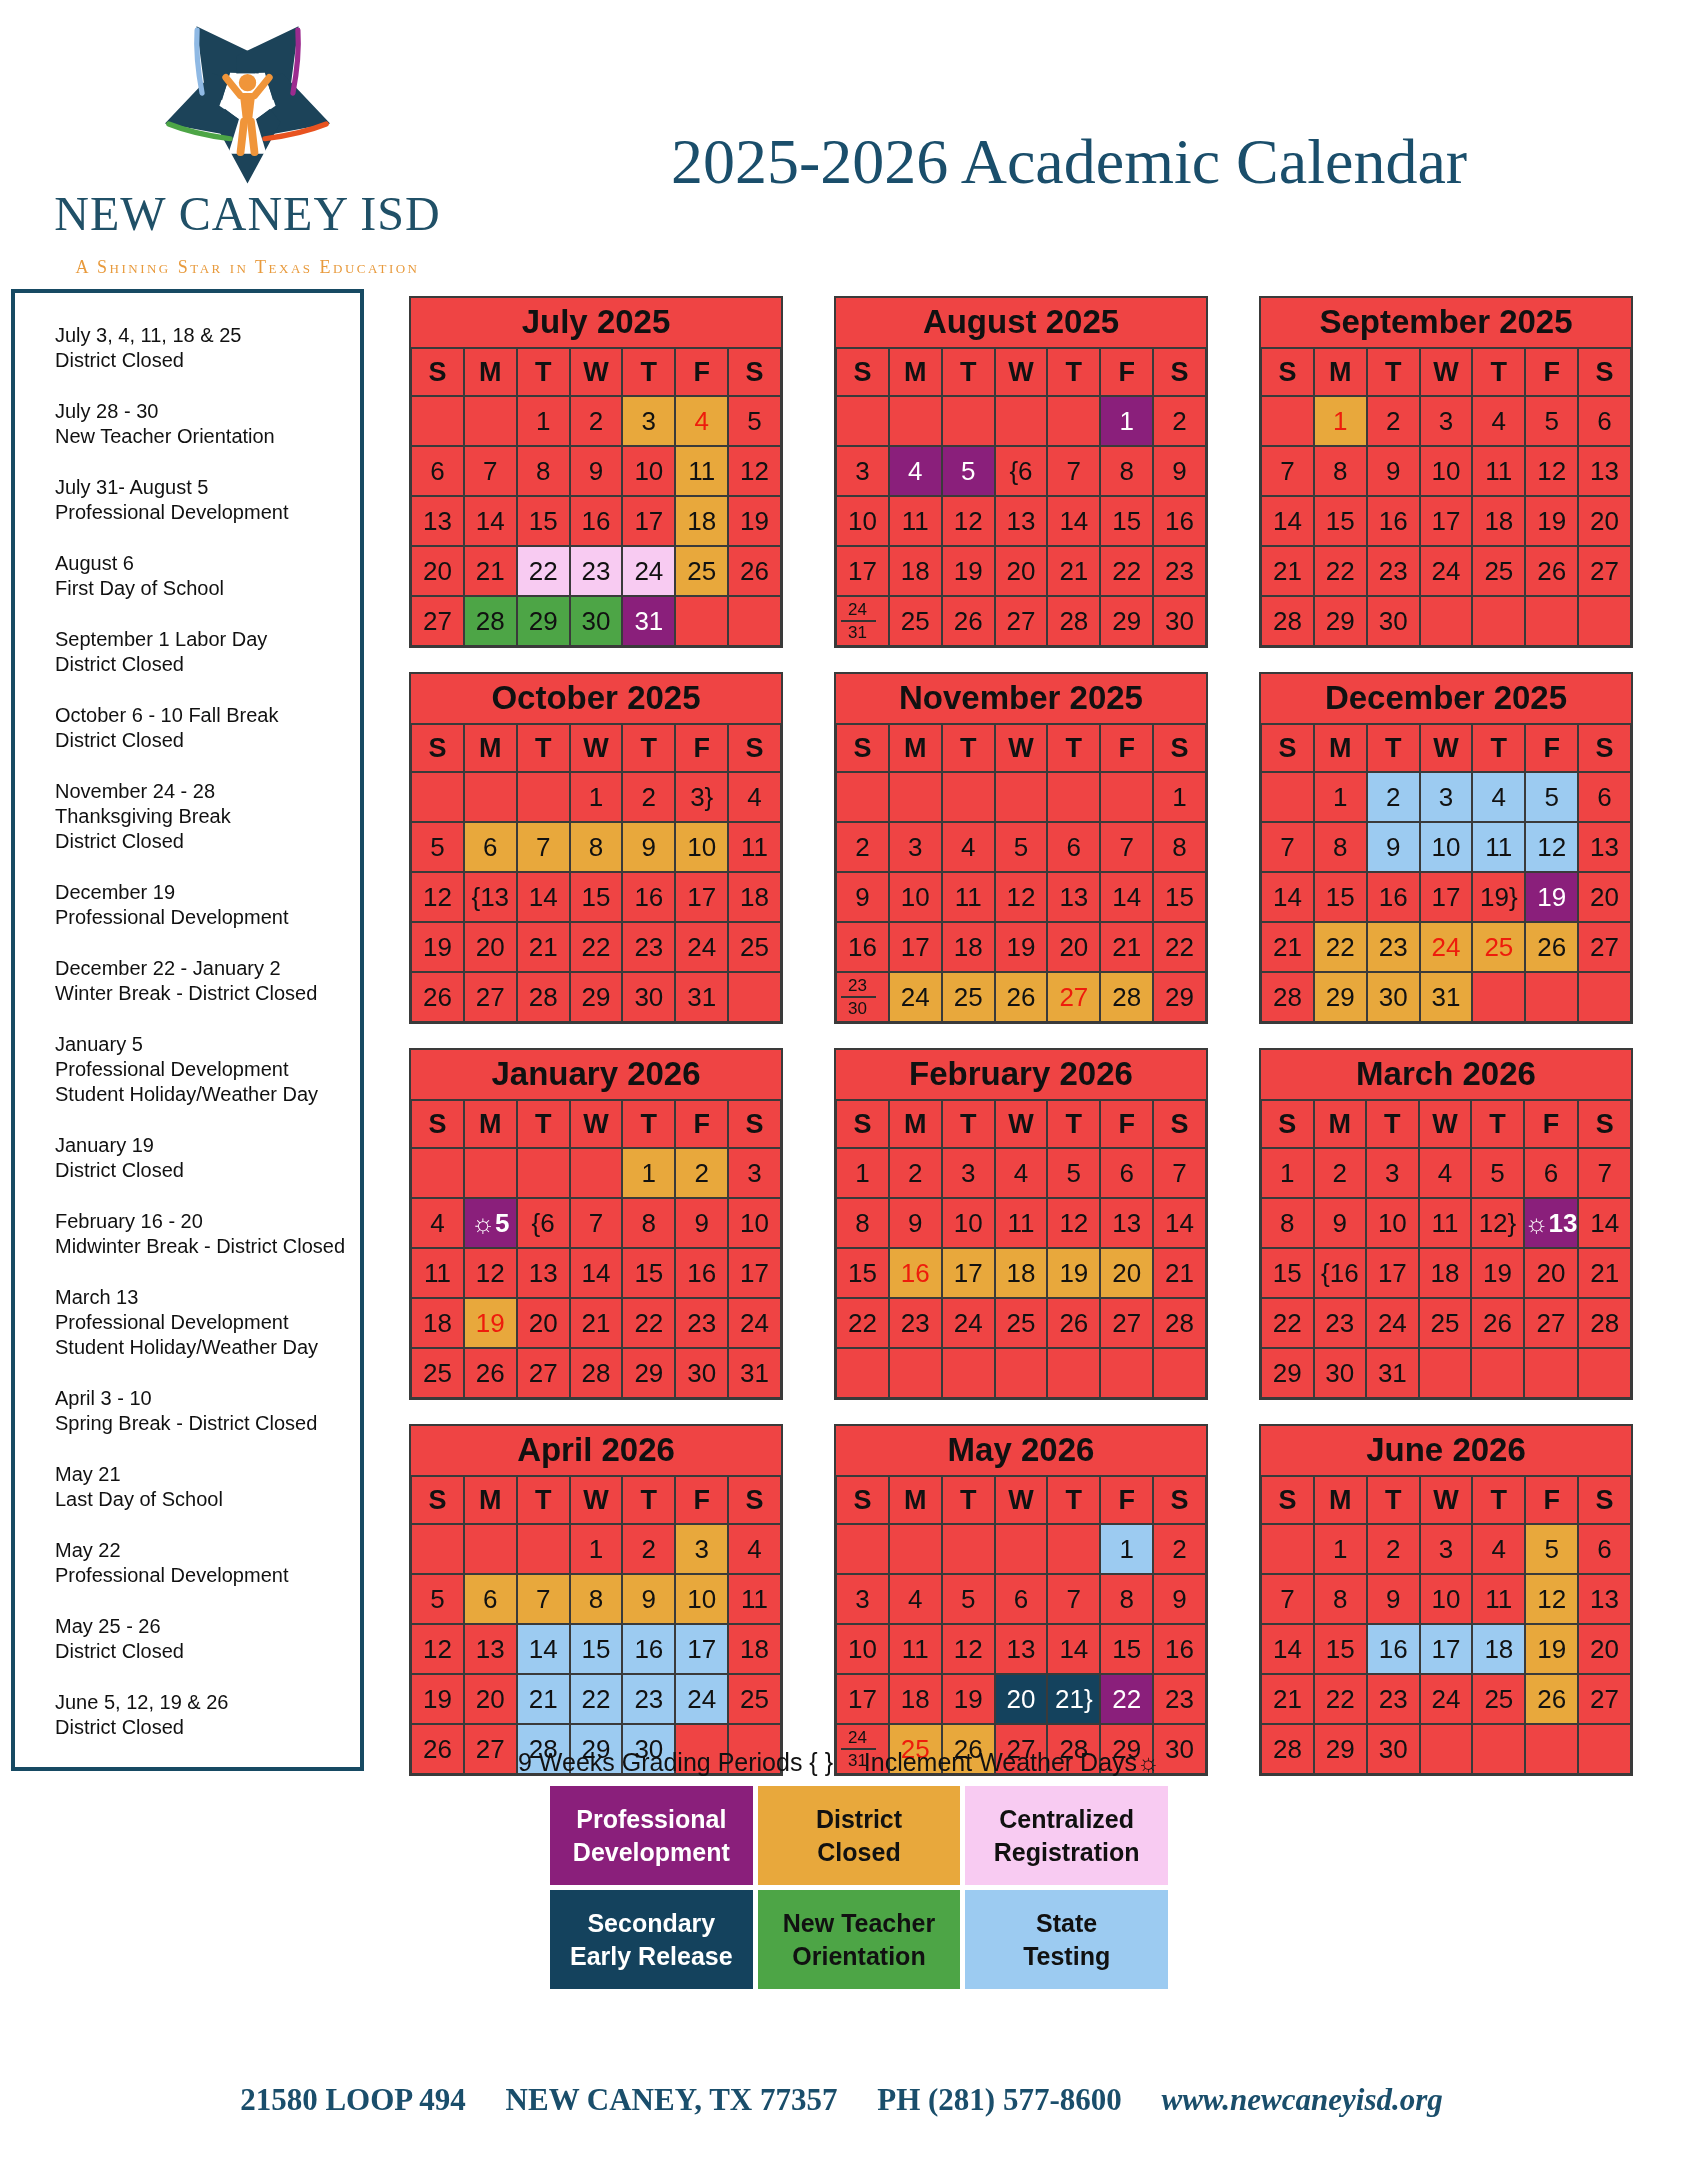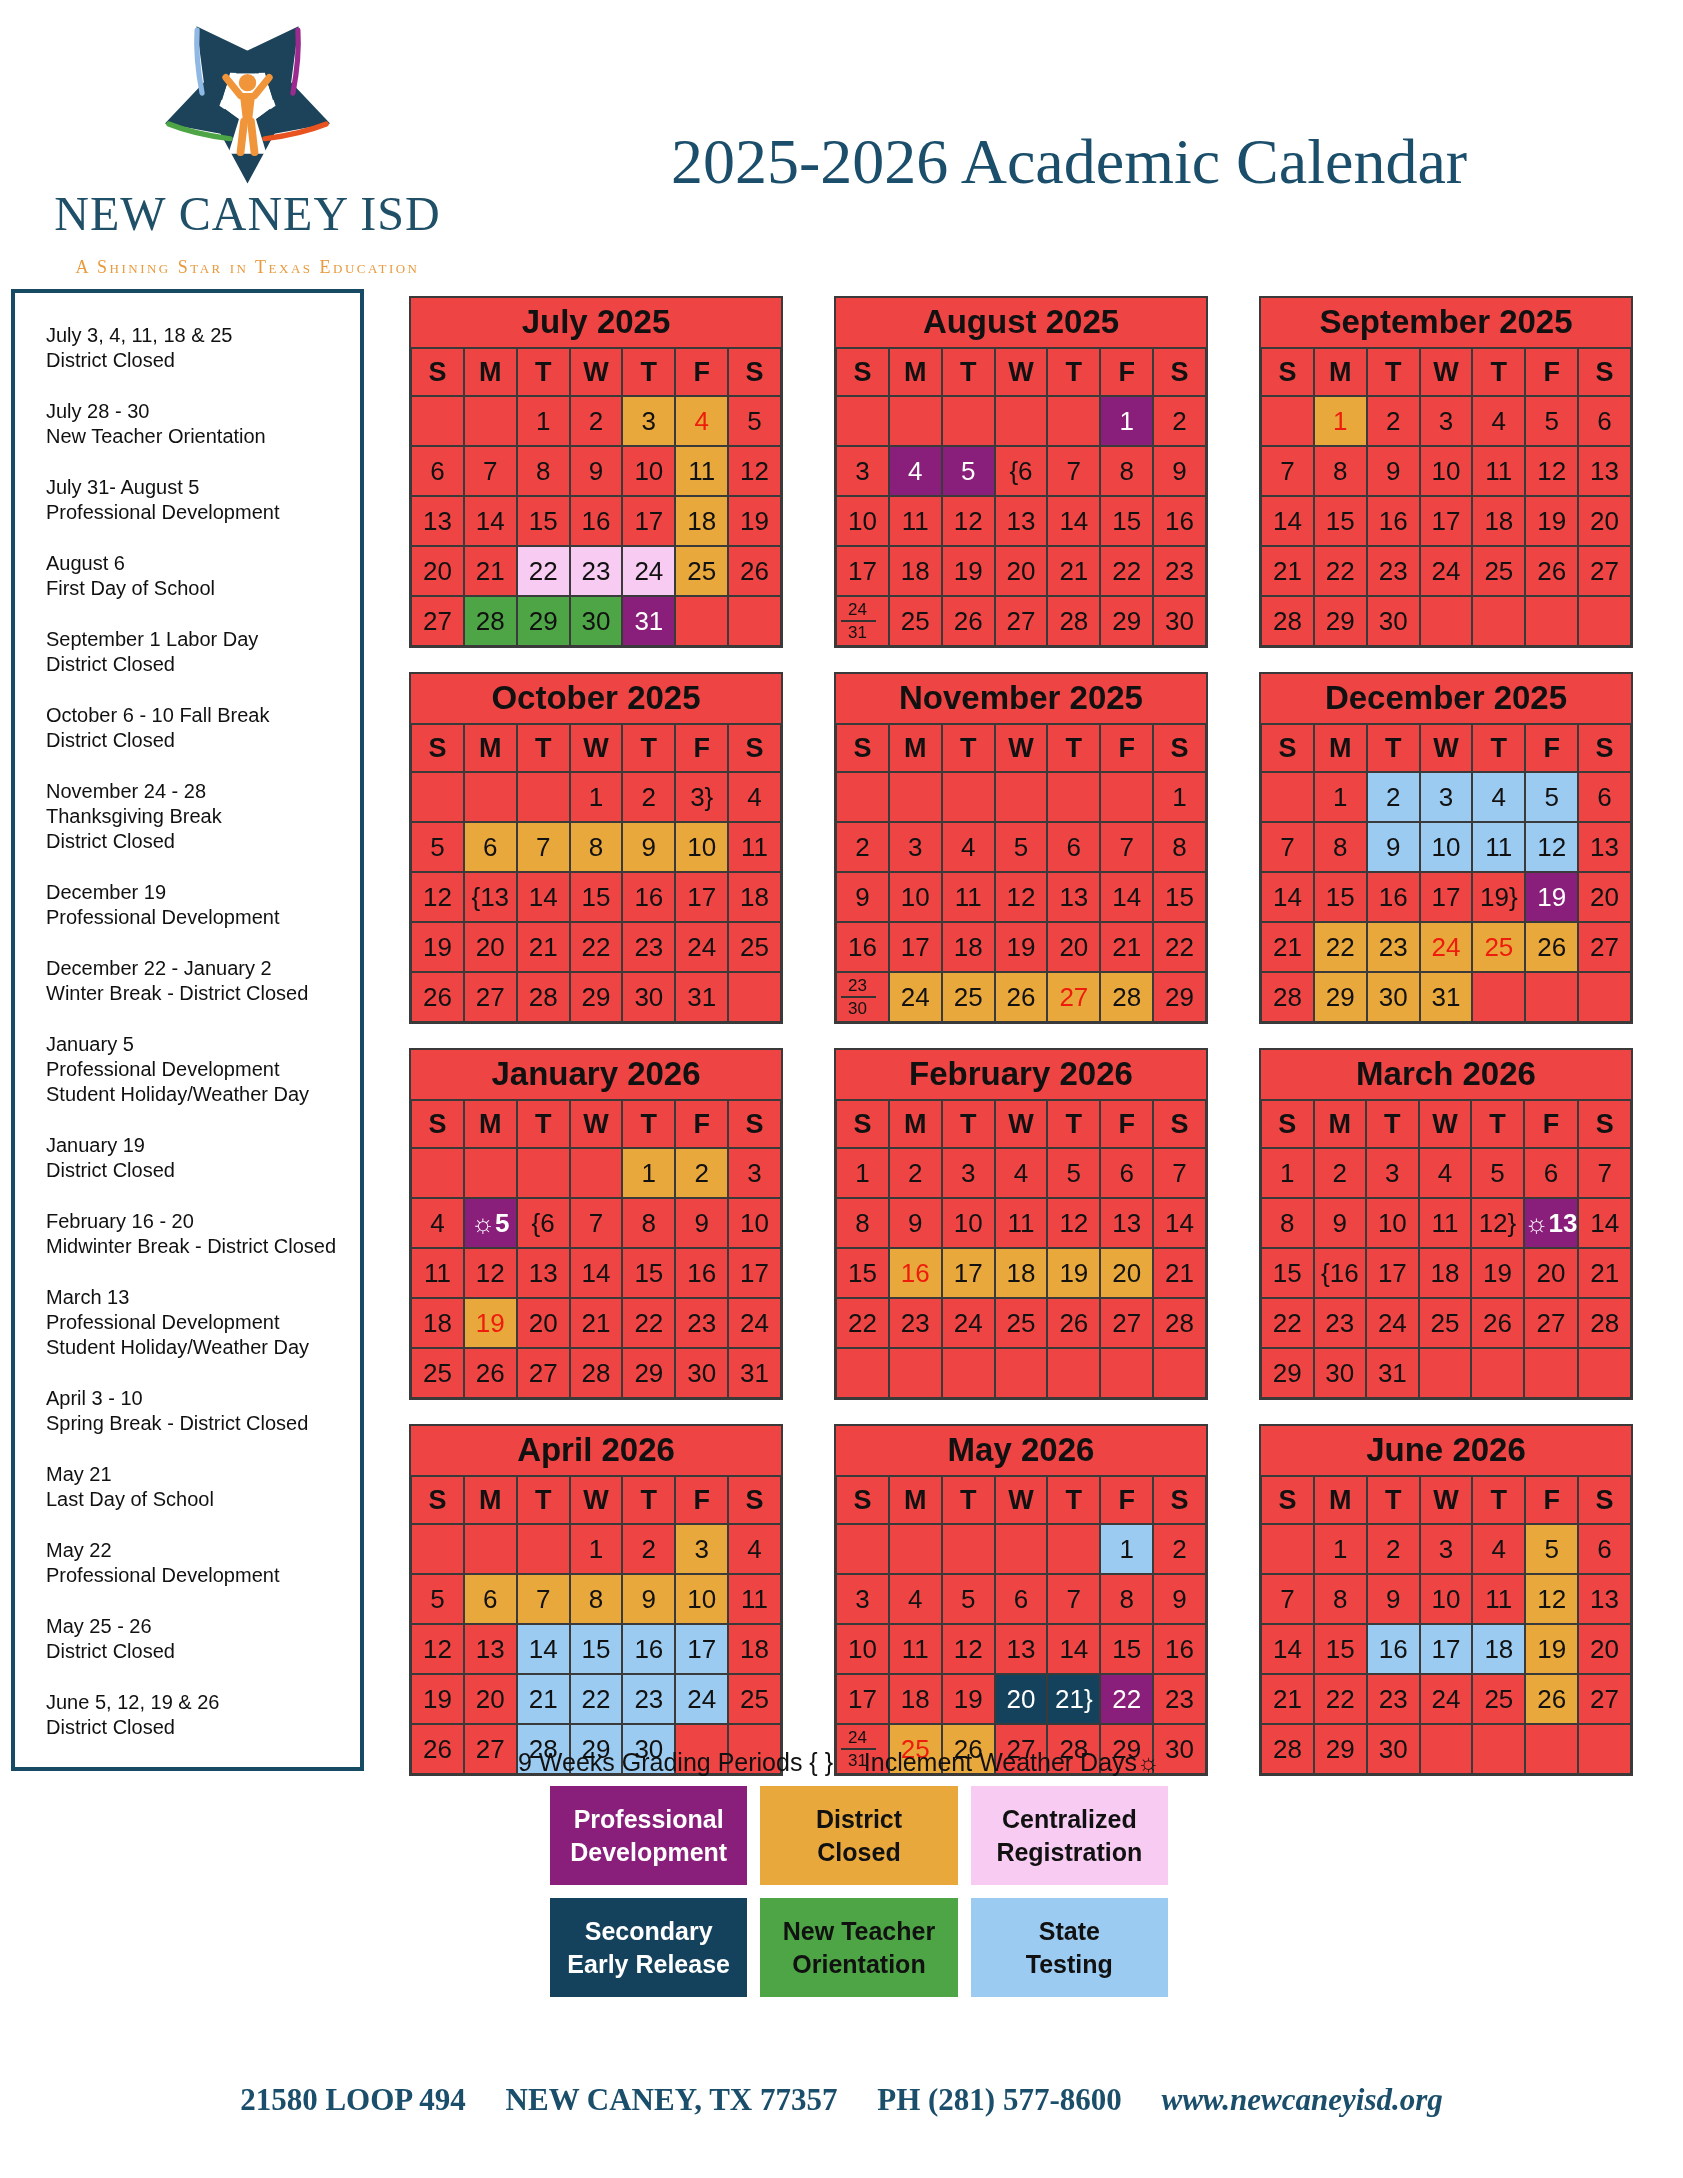--- a/index.html
+++ b/index.html
@@ -23,21 +23,21 @@
     font-family:"Liberation Serif",serif;font-variant:small-caps;
     font-size:18px;color:#E89A3C;letter-spacing:2.5px;white-space:nowrap;margin-top:16px;
   }
   .page-title{
     position:absolute;left:455px;top:125px;width:1228px;text-align:center;
     font-family:"Liberation Serif",serif;font-size:64px;color:var(--teal);white-space:nowrap;
   }
   
   .sidebar{
     position:absolute;left:11px;top:289px;width:353px;height:1482px;
-    border:4px solid #174A63;padding:30px 12px 0 31px;
+    border:4px solid #174A63;padding:30px 12px 0 40px;
     font-size:20px;line-height:25px;overflow:hidden;
   }
   .event{margin-bottom:26px;}
   
   .months{
     position:absolute;left:409px;top:296px;
     display:grid;grid-template-columns:repeat(3,374px);column-gap:51px;row-gap:24px;
   }
   .month{border:2px solid #3a3a3a;background:#ef4444;}
   .month-title{
@@ -64,21 +64,21 @@
   .day.split{flex-direction:column;align-items:flex-start;justify-content:center;font-size:17px;line-height:1.12;padding-left:4px;}
   .split-top{border-bottom:2px solid #333;padding:0 9px 1px 7px;}
   .split-bot{padding:1px 9px 0 7px;}
   
   .legend-note{
     position:absolute;left:518px;top:1748px;width:642px;
     display:flex;justify-content:space-between;font-size:25px;color:#111;align-items:flex-end;
   }
   .legend{
     position:absolute;left:550px;top:1786px;width:618px;
-    display:grid;grid-template-columns:repeat(3,1fr);gap:13px;background:#fff;
+    display:grid;grid-template-columns:repeat(3,1fr);gap:5px;background:#fff;
   }
   .legend-cell{
     height:99px;display:flex;align-items:center;justify-content:center;text-align:center;
     font-weight:bold;font-size:25px;line-height:1.3;white-space:pre-line;
   }
   .legend-cell.c-pd,.legend-cell.c-ser{color:#fff;}
   
   .footer{
     position:absolute;left:0;top:2082px;width:1683px;text-align:center;
     font-family:"Liberation Serif",serif;font-size:31px;color:var(--teal);white-space:nowrap;

